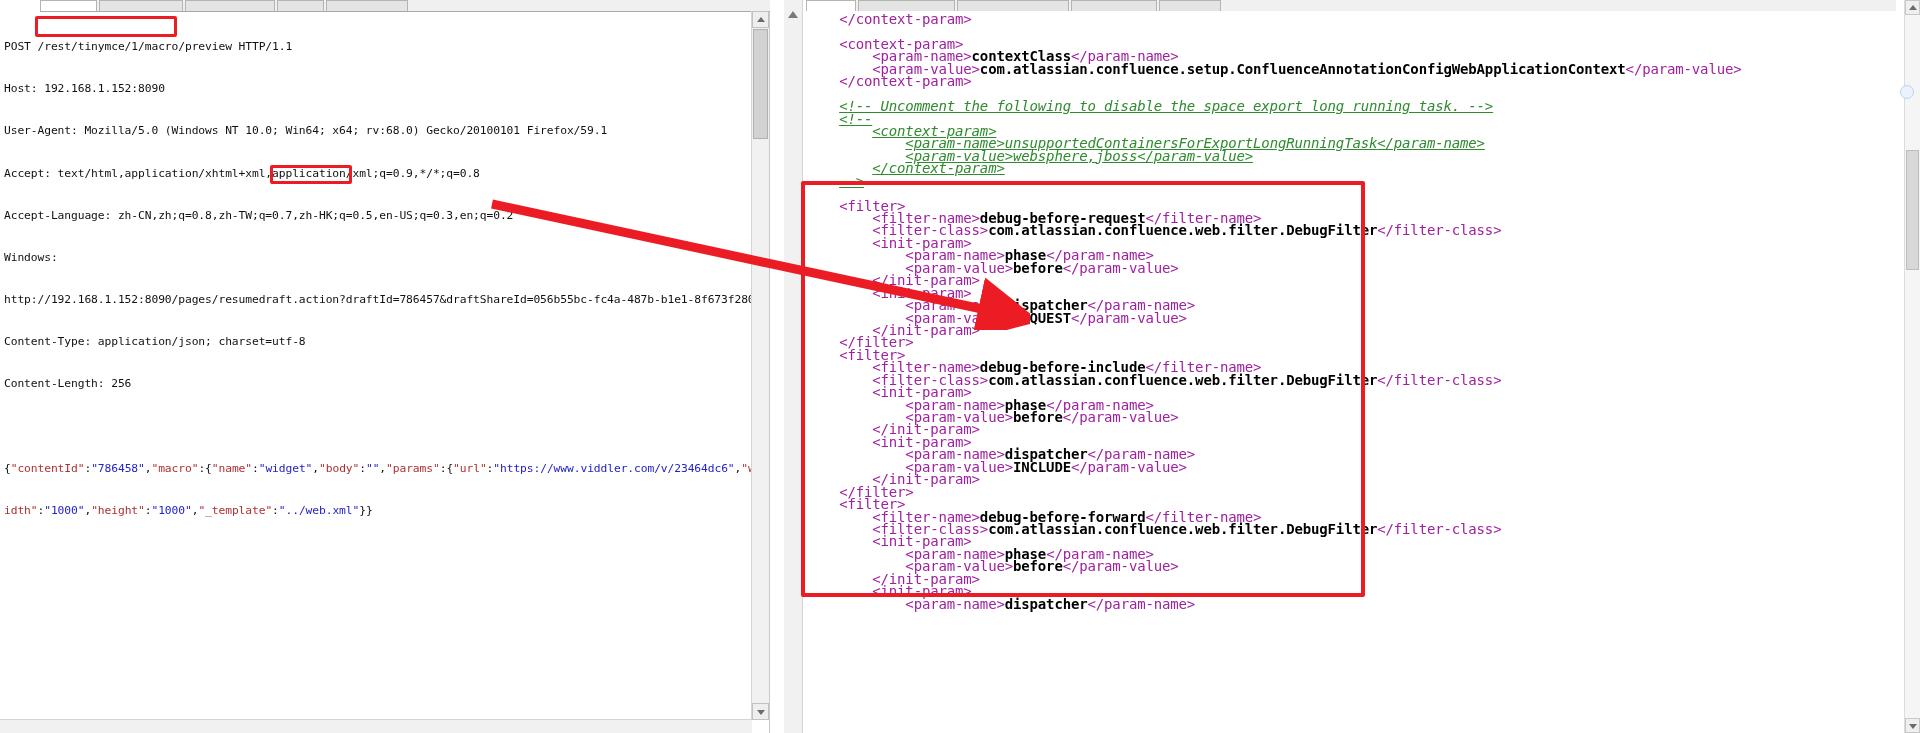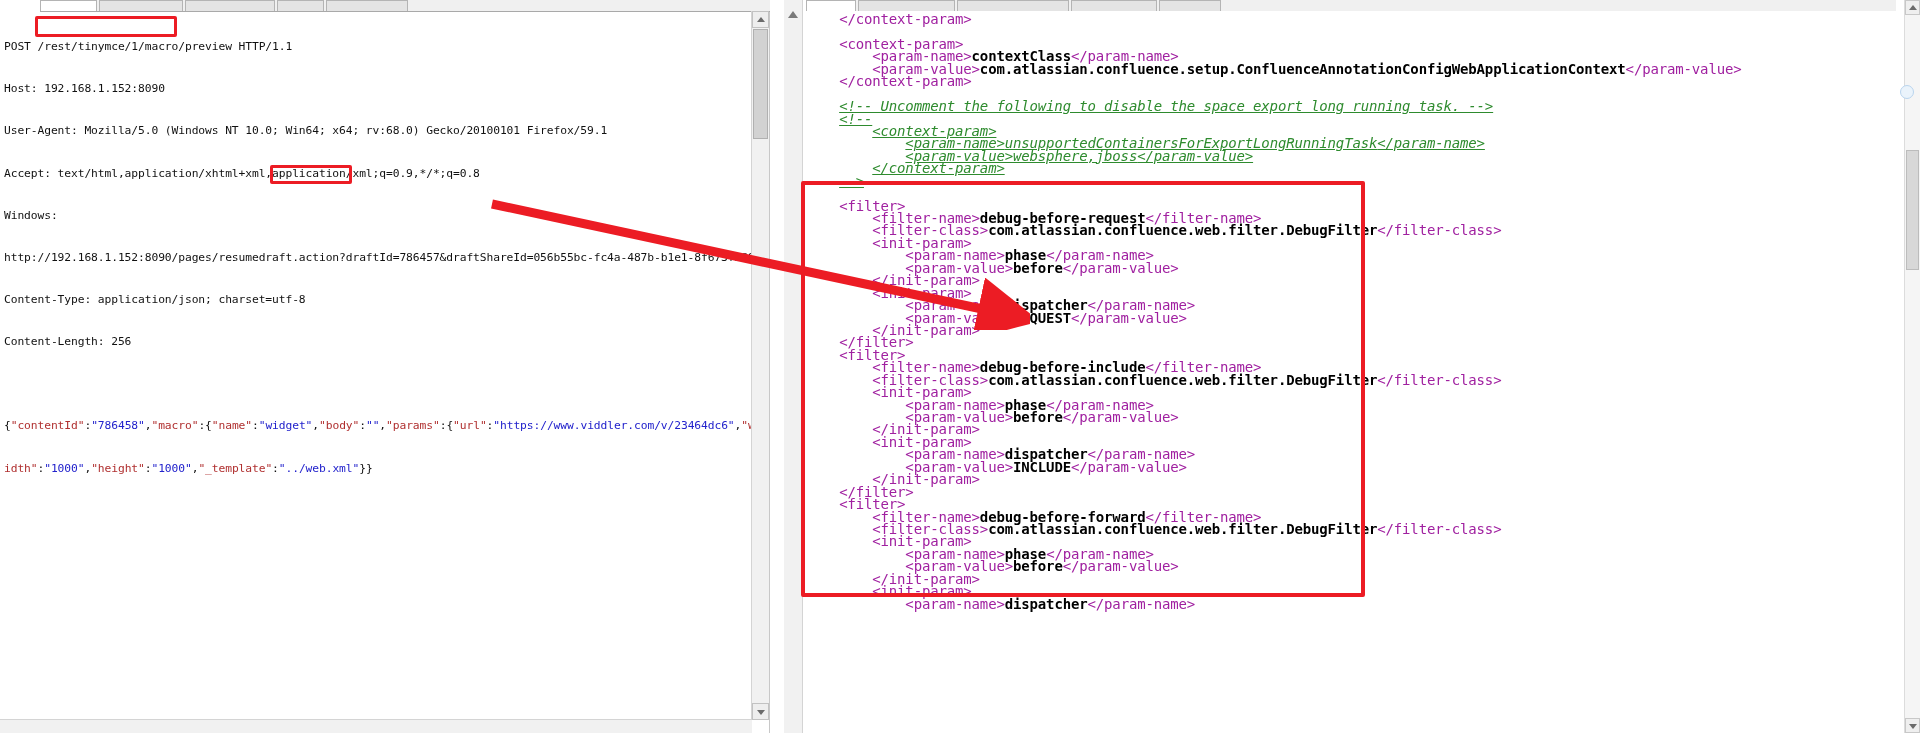--- a/index.html
+++ b/index.html
@@ -164,20 +164,21 @@
       <div class="tab"></div>
       <div class="tab"></div>
       <div class="tab"></div>
     </div>
 
     <div class="req-body">
       <span class="ln">POST /rest/tinymce/1/macro/preview HTTP/1.1</span>
       <span class="ln">Host: 192.168.1.152:8090</span>
       <span class="ln">User-Agent: Mozilla/5.0 (Windows NT 10.0; Win64; x64; rv:68.0) Gecko/20100101 Firefox/59.1</span>
       <span class="ln">Accept: text/html,application/xhtml+xml,application/xml;q=0.9,*/*;q=0.8</span>
+      <span class="ln">Accept-Language: zh-CN,zh;q=0.8,zh-TW;q=0.7,zh-HK;q=0.5,en-US;q=0.3,en;q=0.2</span>
       <span class="ln">Windows:</span>
       <span class="ln">http://192.168.1.152:8090/pages/resumedraft.action?draftId=786457&amp;draftShareId=056b55bc-fc4a-487b-b1e1-8f673f280</span>
       <span class="ln">Content-Type: application/json; charset=utf-8</span>
       <span class="ln">Content-Length: 256</span>
       <span class="ln"> </span>
       <span class="ln json" id="json-line-1"><span class="json">{</span><span class="jstr">"contentId"</span><span class="json">:</span><span class="jblue">"786458"</span><span class="json">,</span><span class="jstr">"macro"</span><span class="json">:{</span><span class="jstr">"name"</span><span class="json">:</span><span class="jblue">"widget"</span><span class="json">,</span><span class="jstr">"body"</span><span class="json">:</span><span class="jblue">""</span><span class="json">,</span><span class="jstr">"params"</span><span class="json">:{</span><span class="jstr">"url"</span><span class="json">:</span><span class="jblue">"https://www.viddler.com/v/23464dc6"</span><span class="json">,</span><span class="jstr">"w</span></span>
       <span class="ln json" id="json-line-2"><span class="jstr">idth"</span><span class="json">:</span><span class="jblue">"1000"</span><span class="json">,</span><span class="jstr">"height"</span><span class="json">:</span><span class="jblue">"1000"</span><span class="json">,</span><span class="jstr">"_template"</span><span class="json">:</span><span class="jblue">"../web.xml"</span><span class="json">}}</span></span>
     </div>
 
     <div class="vscroll">

